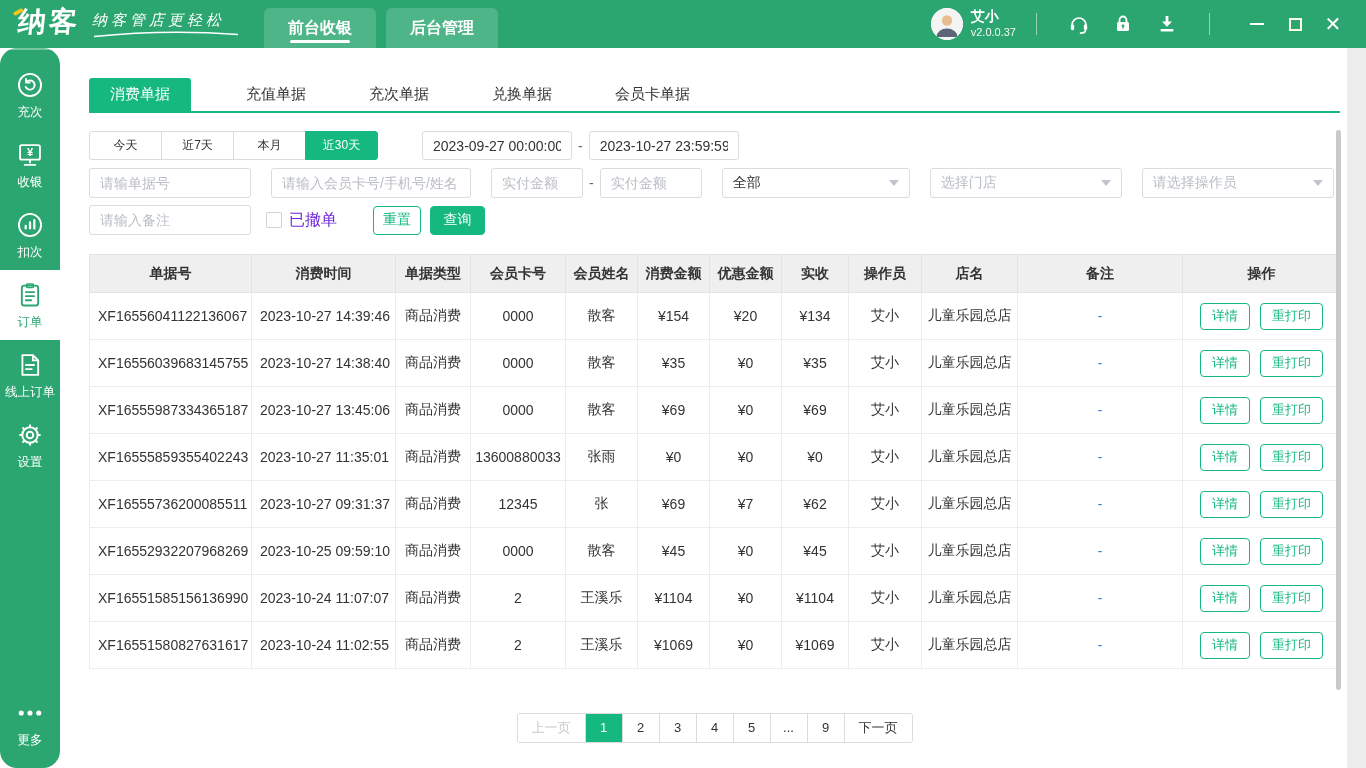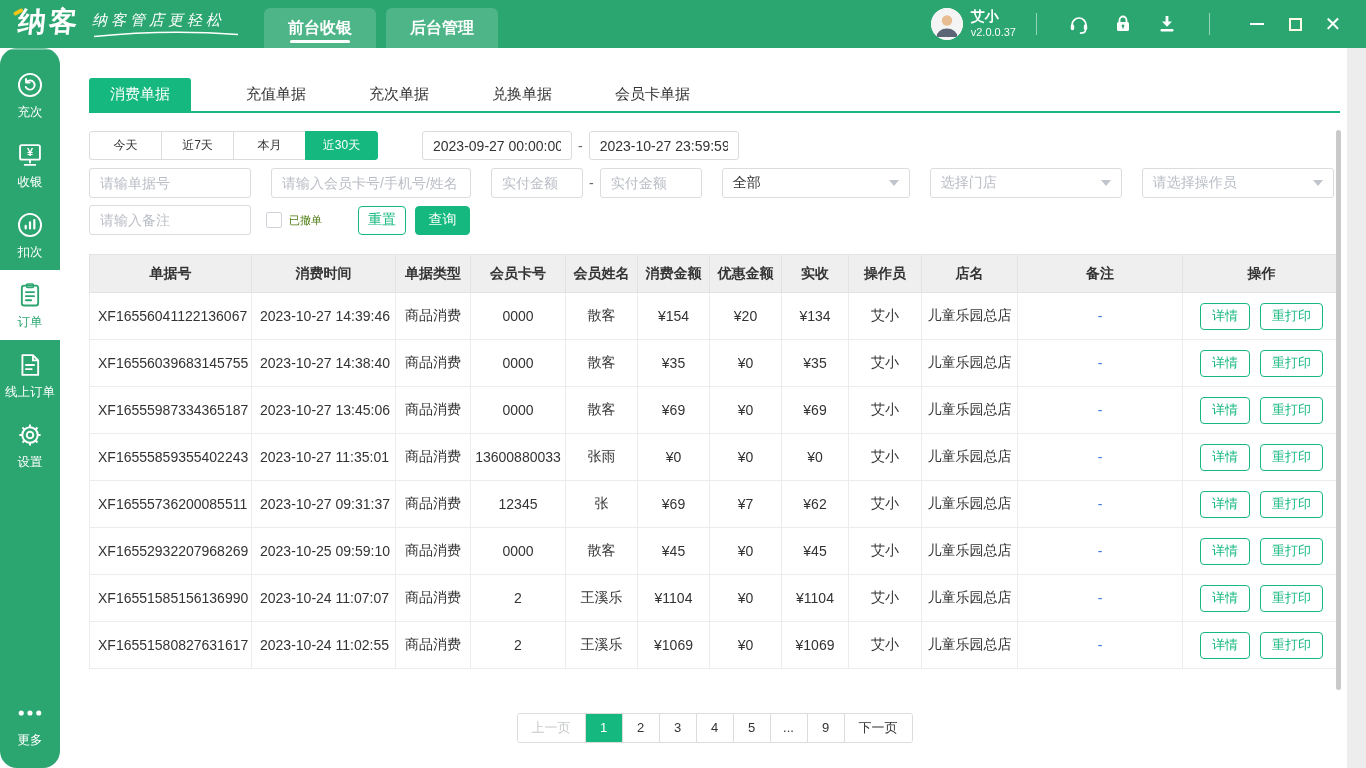--- a/index.html
+++ b/index.html
@@ -81,21 +81,21 @@
   .dash { margin:0 6px; color:#666; font-size:14px; }
   .sel { height:30px; border:1px solid var(--line); border-radius:3px; background:#fff; display:flex;
          align-items:center; padding:0 10px; font-size:14px; cursor:pointer; position:relative; }
   .sel .val { color:#333; }
   .sel .ph { color:#b9bdc5; }
   .caret { position:absolute; right:10px; width:0; height:0; border-left:5px solid transparent;
            border-right:5px solid transparent; border-top:6px solid #c0c4cc; }
   .gap8 { margin-left:20px; }
   .checkbox { width:16px; height:16px; border:1px solid #d0d3d9; border-radius:2px; background:#fff;
               margin-left:15px; cursor:pointer; flex:0 0 16px; }
-  .cb-label { margin-left:7px; font-size:11px; color:#4d7c0f; }
+  .cb-label { margin-left:7px; font-size:16px; color:#6d28d9; }
   .btn-outline { margin-left:36px; width:48px; height:29px; border:1px solid var(--accent); border-radius:4px;
                  background:#fff; color:var(--accent); font-size:14px; cursor:pointer; }
   .btn-solid { margin-left:9px; width:55px; height:29px; border:1px solid var(--accent); border-radius:4px;
                background:var(--accent); color:#fff; font-size:14px; cursor:pointer; }
 
   
   .table-clip { margin-top:19px; width:1252px; height:447px; overflow:hidden; }
   table { border-collapse:collapse; table-layout:fixed; width:1251px; }
   th { background:#efefef; height:38px; font-size:14px; font-weight:bold; color:#333; text-align:center;
        border:1px solid #e3e3e3; border-left:none; }

